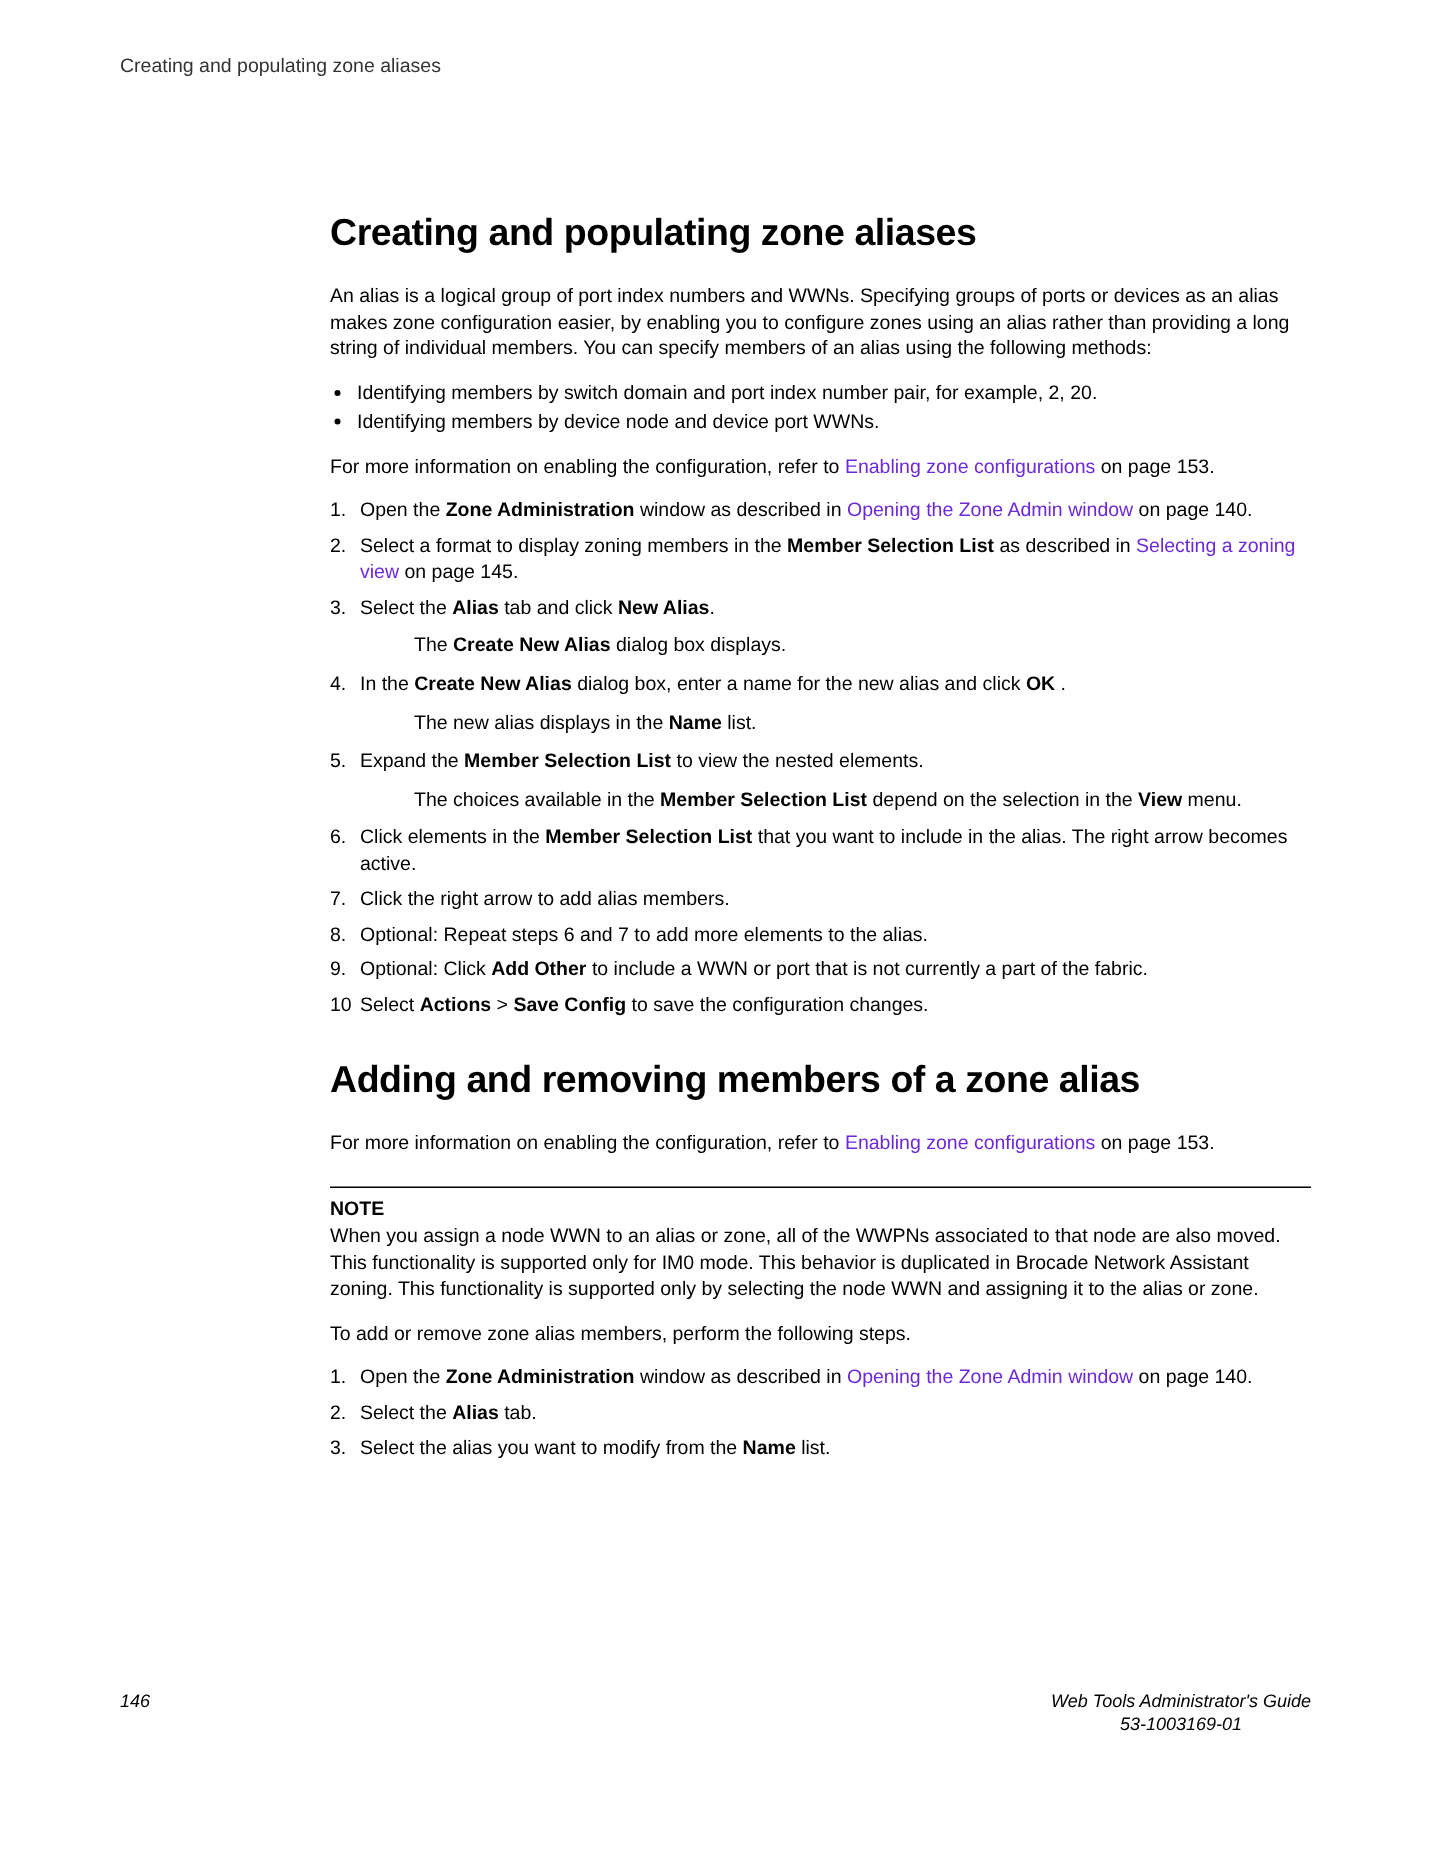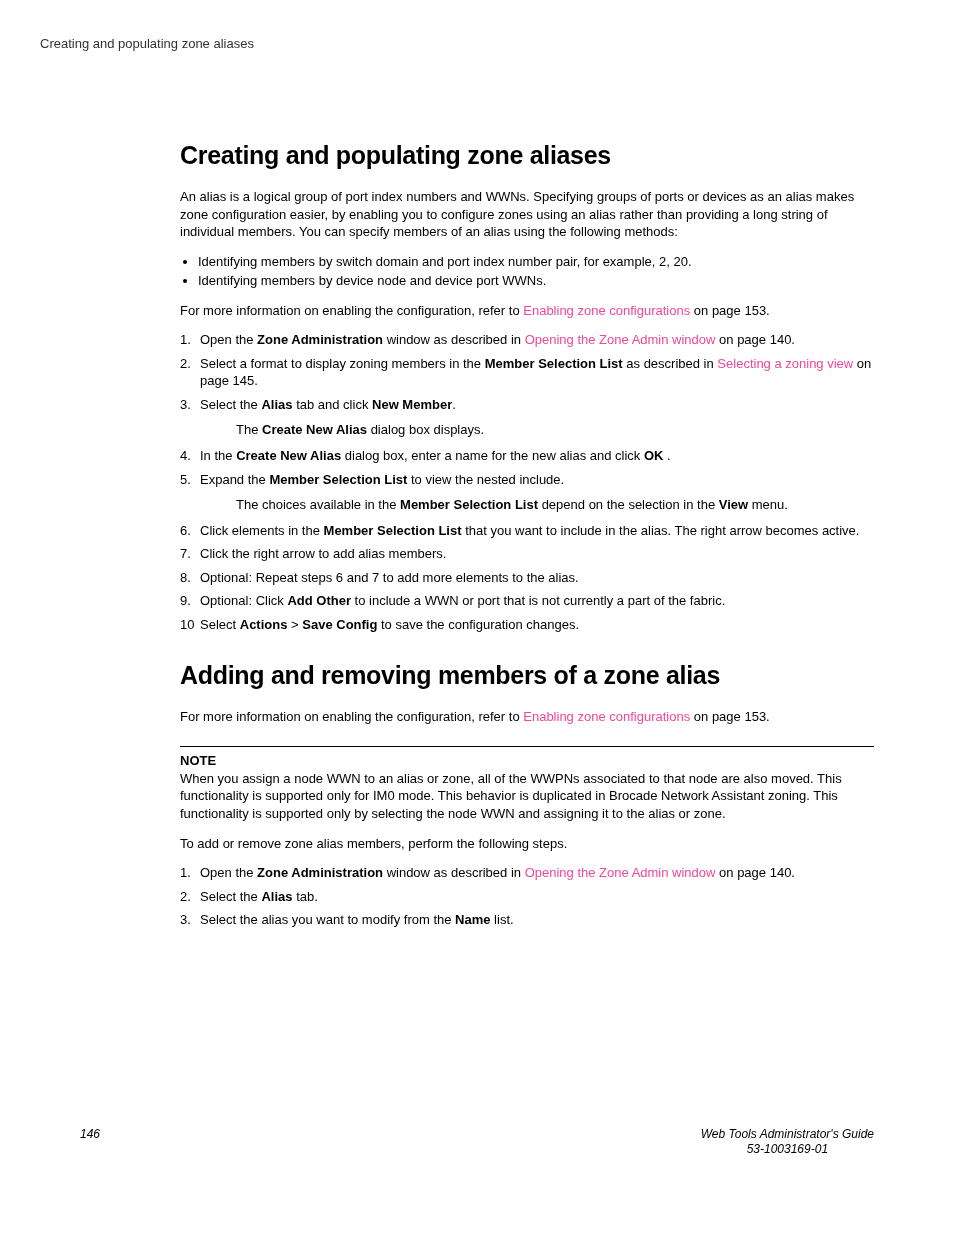--- a/index.html
+++ b/index.html
@@ -6,21 +6,21 @@
     font-family: Arial, Helvetica, sans-serif;
     font-size: 13px;
     color: #000;
     margin: 0;
     background: #fff;
   }
   .page {
     width: 954px;
     height: 1181px;
     box-sizing: border-box;
-    padding: 36px 80px 40px 40px;
+    padding: 36px 80px 40px 80px;
     position: relative;
   }
   .runhead {
     font-size: 13px;
     color: #333;
     margin-bottom: 90px;
   }
   .content {
     margin-left: 140px;
     margin-right: 0;
@@ -65,21 +65,21 @@
     top: 0;
   }
   ol.steps > li.nodot::before {
     content: counter(step);
   }
   .substep {
     margin: 8px 0 8px 36px;
     line-height: 1.35;
   }
   a.link {
-    color: #ec4899;
+    color: #6d28d9;
     text-decoration: none;
   }
   .bold { font-weight: bold; }
   hr.noterule {
     border: none;
     border-top: 1px solid #000;
     margin: 20px 0 6px 0;
   }
   .footer {
     position: absolute;
@@ -123,30 +123,33 @@
 
 
     <ol class="steps">
       <li>
         <span>Open the </span><span class="bold">Zone Administration</span><span> window as described in </span><a class="link">Opening the Zone Admin window</a><span> on page 140.</span>
       </li>
       <li>
         <span>Select a format to display zoning members in the </span><span class="bold">Member Selection List</span><span> as described in </span><a class="link">Selecting a zoning view</a><span> on page 145.</span>
       </li>
       <li>
-        <span>Select the </span><span class="bold">Alias</span><span> tab and click </span><span class="bold">New Member</span><span>.</span>
+        <span>Select the </span><span class="bold">Alias</span><span> tab and click </span><span class="bold">New Alias</span><span>.</span>
         <div class="substep">
           <span>The </span><span class="bold">Create New Alias</span><span> dialog box displays.</span>
         </div>
       </li>
       <li>
         <span>In the </span><span class="bold">Create New Alias</span><span> dialog box, enter a name for the new alias and click </span><span class="bold">OK</span><span> .</span>
-      </li>
-      <li>
-        <span>Expand the </span><span class="bold">Member Selection List</span><span> to view the nested include.</span>
+        <div class="substep">
+          <span>The new alias displays in the </span><span class="bold">Name</span><span> list.</span>
+        </div>
+      </li>
+      <li>
+        <span>Expand the </span><span class="bold">Member Selection List</span><span> to view the nested elements.</span>
         <div class="substep">
           <span>The choices available in the </span><span class="bold">Member Selection List</span><span> depend on the selection in the </span><span class="bold">View</span><span> menu.</span>
         </div>
       </li>
       <li>
         <span>Click elements in the </span><span class="bold">Member Selection List</span><span> that you want to include in the alias. The right arrow becomes active.</span>
       </li>
       <li>
         <span>Click the right arrow to add alias members.</span>
       </li>

